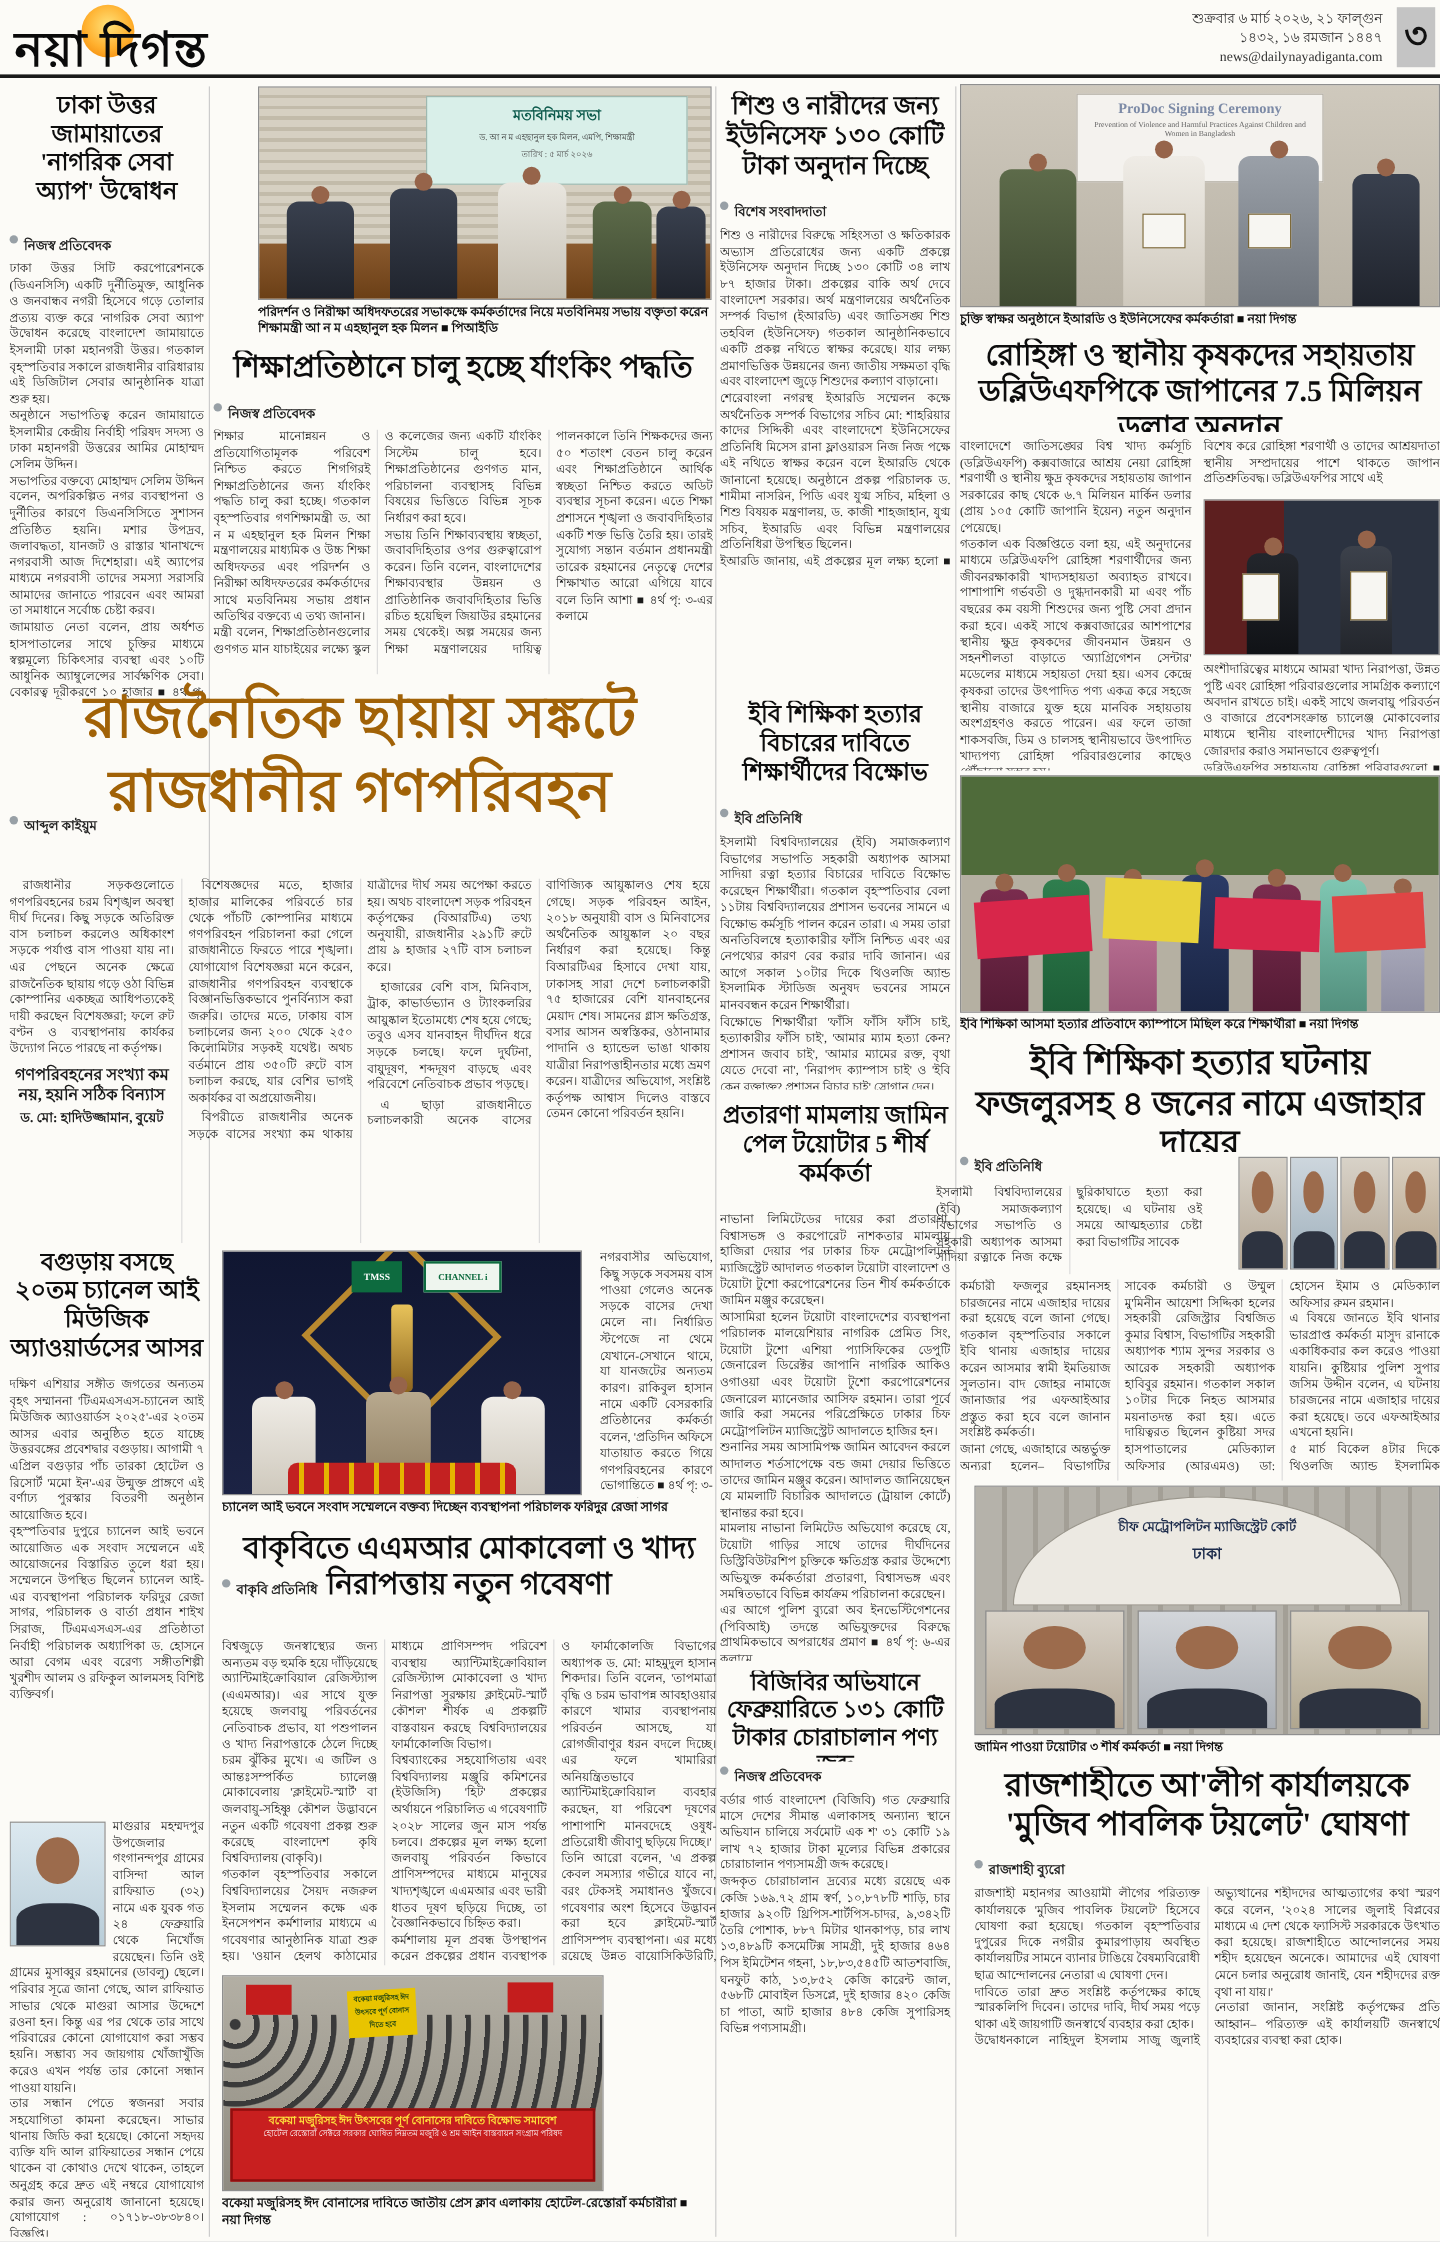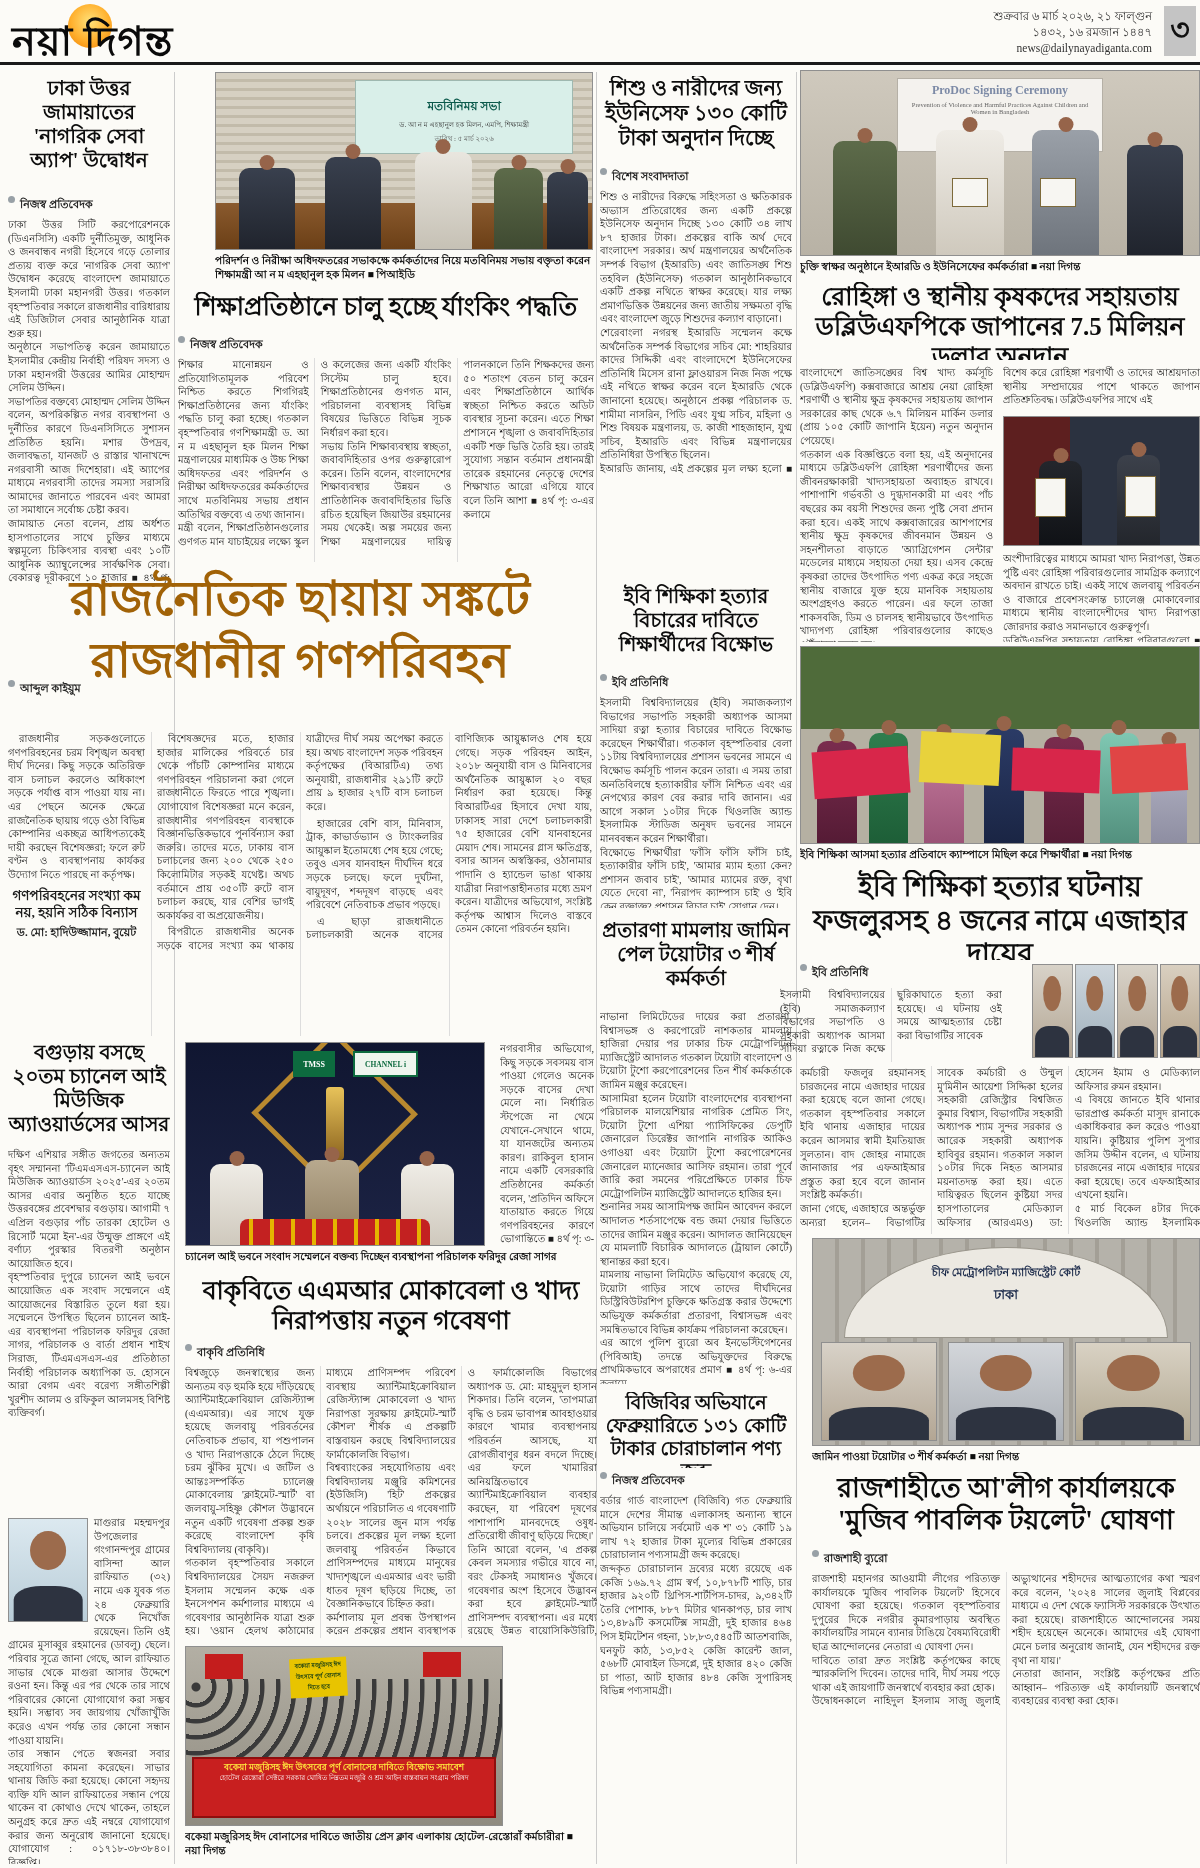--- a/index.html
+++ b/index.html
@@ -61,21 +61,21 @@
   <div class="byline" style="left:8px;top:196px">
       <span class="dot"></span>
       <span>নিজস্ব প্রতিবেদক</span>
     </div>
   <div class="bodytxt" style="left:8px;top:218px;width:162px;height:368px">ঢাকা উত্তর সিটি করপোরেশনকে (ডিএনসিসি) একটি দুর্নীতিমুক্ত, আধুনিক ও জনবান্ধব নগরী হিসেবে গড়ে তোলার প্রত্যয় ব্যক্ত করে 'নাগরিক সেবা অ্যাপ' উদ্বোধন করেছে বাংলাদেশ জামায়াতে ইসলামী ঢাকা মহানগরী উত্তর। গতকাল বৃহস্পতিবার সকালে রাজধানীর বারিধারায় এই ডিজিটাল সেবার আনুষ্ঠানিক যাত্রা শুরু হয়।
 অনুষ্ঠানে সভাপতিত্ব করেন জামায়াতে ইসলামীর কেন্দ্রীয় নির্বাহী পরিষদ সদস্য ও ঢাকা মহানগরী উত্তরের আমির মোহাম্মদ সেলিম উদ্দিন।
 সভাপতির বক্তব্যে মোহাম্মদ সেলিম উদ্দিন বলেন, অপরিকল্পিত নগর ব্যবস্থাপনা ও দুর্নীতির কারণে ডিএনসিসিতে সুশাসন প্রতিষ্ঠিত হয়নি। মশার উপদ্রব, জলাবদ্ধতা, যানজট ও রাস্তার খানাখন্দে নগরবাসী আজ দিশেহারা। এই অ্যাপের মাধ্যমে নগরবাসী তাদের সমস্যা সরাসরি আমাদের জানাতে পারবেন এবং আমরা তা সমাধানে সর্বোচ্চ চেষ্টা করব।
 জামায়াত নেতা বলেন, প্রায় অর্ধশত হাসপাতালের সাথে চুক্তির মাধ্যমে স্বল্পমূল্যে চিকিৎসার ব্যবস্থা এবং ১০টি আধুনিক অ্যাম্বুলেন্সের সার্বক্ষণিক সেবা। বেকারত্ব দূরীকরণে ১০ হাজার ■ ৪র্থ পৃ: ৩-এর কলামে</div>
 
   <div class="photo" style="left:215px;top:72px;width:378px;height:178px;background:repeating-linear-gradient(180deg,#d6d0c2 0 6px,#c2bbaa 6px 9px)">
-    <div class="abs bannerline" style="left:37%;top:4%;width:58%;height:42%;background:#d9efe9;border:1px solid #9fb8b0;padding:16px">
+    <div class="abs bannerline" style="left:37%;top:4%;width:58%;height:42%;background:#d9efe9;border:1px solid #9fb8b0;padding:6px">
       <div style="font-size:12px;font-weight:700;color:#0c5a4c">মতবিনিময় সভা</div>
       <div style="font-size:7px;color:#333;margin-top:2px">ড. আ ন ম এহছানুল হক মিলন, এমপি, শিক্ষামন্ত্রী</div>
       <div style="font-size:7px;color:#555;margin-top:2px">তারিখ : ৫ মার্চ ২০২৬</div>
     </div>
     <div class="abs" style="left:0;bottom:0;width:100%;height:26%;background:linear-gradient(#8a5a2e,#6b3f16)"></div>
     <i class="fig" style="left:6%;width:15%;height:46%"></i>
     <i class="fig" style="left:29%;width:15%;height:52%"></i>
     <i class="fig" style="left:53%;width:15%;height:55%;background:linear-gradient(#e9e6df,#c6c1b5)"></i>
     <i class="fig g" style="left:74%;width:13%;height:46%"></i>
     <i class="fig" style="left:88%;width:11%;height:44%"></i>
@@ -144,21 +144,21 @@
     <div class="abs" style="left:56%;top:4%;width:22%;height:13%;background:#eef5ee;color:#0d6b3f;font-size:7.5px;font-weight:700;display:flex;align-items:center;justify-content:center;border:2px solid #0d6b3f">CHANNEL i</div>
     <div class="abs" style="left:47%;top:22%;width:6%;height:36%;background:linear-gradient(#e8c35a,#8c641f);border-radius:4px"></div>
     <i class="fig w" style="left:8%;width:18%;height:40%"></i>
     <i class="fig" style="left:40%;width:18%;height:42%;background:linear-gradient(#b8a98e,#8d7c5f)"></i>
     <i class="fig w" style="left:72%;width:18%;height:40%"></i>
     <div class="abs" style="left:18%;bottom:0;width:64%;height:13%;background:repeating-linear-gradient(90deg,#c32121 0 9px,#e5b400 9px 13px,#c32121 13px 21px);border-radius:8px 8px 0 0"></div>
   </div>
   <div class="cap" style="left:185px;top:1250px;width:410px;height:20px;white-space:nowrap">চ্যানেল আই ভবনে সংবাদ সম্মেলনে বক্তব্য দিচ্ছেন ব্যবস্থাপনা পরিচালক ফরিদুর রেজা সাগর</div>
 
   <div class="hl" style="left:185px;top:1276px;width:412px;height:64px;font-size:25px">বাকৃবিতে এএমআর মোকাবেলা ও খাদ্য নিরাপত্তায় নতুন গবেষণা</div>
-  <div class="byline" style="left:185px;top:1344px">
+  <div class="byline" style="left:185px;top:1316px">
       <span class="dot"></span>
       <span>বাকৃবি প্রতিনিধি</span>
     </div>
   <div class="bodytxt cols3" style="left:185px;top:1366px;width:412px;height:272px">বিশ্বজুড়ে জনস্বাস্থ্যের জন্য অন্যতম বড় হুমকি হয়ে দাঁড়িয়েছে অ্যান্টিমাইক্রোবিয়াল রেজিস্ট্যান্স (এএমআর)। এর সাথে যুক্ত হয়েছে জলবায়ু পরিবর্তনের নেতিবাচক প্রভাব, যা পশুপালন ও খাদ্য নিরাপত্তাকে ঠেলে দিচ্ছে চরম ঝুঁকির মুখে। এ জটিল ও আন্তঃসম্পর্কিত চ্যালেঞ্জ মোকাবেলায় 'ক্লাইমেট-স্মার্ট' বা জলবায়ু-সহিষ্ণু কৌশল উদ্ভাবনে নতুন একটি গবেষণা প্রকল্প শুরু করেছে বাংলাদেশ কৃষি বিশ্ববিদ্যালয় (বাকৃবি)।
 গতকাল বৃহস্পতিবার সকালে বিশ্ববিদ্যালয়ের সৈয়দ নজরুল ইসলাম সম্মেলন কক্ষে এক ইনসেপশন কর্মশালার মাধ্যমে এ গবেষণার আনুষ্ঠানিক যাত্রা শুরু হয়। 'ওয়ান হেলথ কাঠামোর মাধ্যমে প্রাণিসম্পদ পরিবেশ ব্যবস্থায় অ্যান্টিমাইক্রোবিয়াল রেজিস্ট্যান্স মোকাবেলা ও খাদ্য নিরাপত্তা সুরক্ষায় ক্লাইমেট-স্মার্ট কৌশল' শীর্ষক এ প্রকল্পটি বাস্তবায়ন করছে বিশ্ববিদ্যালয়ের ফার্মাকোলজি বিভাগ।
 বিশ্বব্যাংকের সহযোগিতায় এবং বিশ্ববিদ্যালয় মঞ্জুরি কমিশনের (ইউজিসি) 'হিট' প্রকল্পের অর্থায়নে পরিচালিত এ গবেষণাটি ২০২৮ সালের জুন মাস পর্যন্ত চলবে। প্রকল্পের মূল লক্ষ্য হলো জলবায়ু পরিবর্তন কিভাবে প্রাণিসম্পদের মাধ্যমে মানুষের খাদ্যশৃঙ্খলে এএমআর এবং ভারী ধাতব দূষণ ছড়িয়ে দিচ্ছে, তা বৈজ্ঞানিকভাবে চিহ্নিত করা।
 কর্মশালায় মূল প্রবন্ধ উপস্থাপন করেন প্রকল্পের প্রধান ব্যবস্থাপক ও ফার্মাকোলজি বিভাগের অধ্যাপক ড. মো: মাহমুদুল হাসান শিকদার। তিনি বলেন, 'তাপমাত্রা বৃদ্ধি ও চরম ভাবাপন্ন আবহাওয়ার কারণে খামার ব্যবস্থাপনায় পরিবর্তন আসছে, যা রোগজীবাণুর ধরন বদলে দিচ্ছে। এর ফলে খামারিরা অনিয়ন্ত্রিতভাবে অ্যান্টিমাইক্রোবিয়াল ব্যবহার করছেন, যা পরিবেশ দূষণের পাশাপাশি মানবদেহে ওষুধ-প্রতিরোধী জীবাণু ছড়িয়ে দিচ্ছে।'
 তিনি আরো বলেন, 'এ প্রকল্প কেবল সমস্যার গভীরে যাবে না, বরং টেকসই সমাধানও খুঁজবে। গবেষণার অংশ হিসেবে উদ্ভাবন করা হবে ক্লাইমেট-স্মার্ট প্রাণিসম্পদ ব্যবস্থাপনা। এর মধ্যে রয়েছে উন্নত বায়োসিকিউরিটি, যা খামারে জীবাণুর প্রবেশ ঠেকাতে অত্যন্ত কার্যকর। বিকল্প চিকিৎসা অ্যান্টিবায়োটিকের ব্যবহার কমাতে প্রোবায়োটিক ও ভেষজ ওষুধের ■ ৪র্থ পৃ: ৩-এর কলামে</div>
 
   <div class="photo" style="left:185px;top:1646px;width:318px;height:180px;background:linear-gradient(#b3afa4,#8f8b80)">
@@ -166,21 +166,21 @@
     <div class="abs" style="left:6%;top:4%;width:12%;height:14%;background:#c41d1d"></div>
     <div class="abs" style="left:75%;top:3%;width:12%;height:14%;background:#c41d1d"></div>
     <div class="abs bannerline" style="left:33%;top:6%;width:18%;height:22%;background:#e8c400;color:#143c14;font-size:6px;font-weight:700;padding:2px;transform:rotate(-3deg)">বকেয়া মজুরিসহ ঈদ উৎসবে পূর্ণ বোনাস দিতে হবে</div>
     <div class="abs" style="left:2%;bottom:4%;width:96%;height:34%;background:#c81f1f;border:2px solid #8f0e0e;padding:2px;text-align:center;overflow:hidden">
       <div style="color:#ffe23c;font-size:9px;font-weight:700;line-height:1.4">বকেয়া মজুরিসহ ঈদ উৎসবের পূর্ণ বোনাসের দাবিতে বিক্ষোভ সমাবেশ</div>
       <div style="color:#fff;font-size:7px;line-height:1.4">হোটেল রেস্তোরাঁ সেক্টরে সরকার ঘোষিত নিম্নতম মজুরি ও শ্রম আইন বাস্তবায়ন সংগ্রাম পরিষদ</div>
     </div>
   </div>
   <div class="cap" style="left:185px;top:1830px;width:400px;height:34px">বকেয়া মজুরিসহ ঈদ বোনাসের দাবিতে জাতীয় প্রেস ক্লাব এলাকায় হোটেল-রেস্তোরাঁ কর্মচারীরা ■ নয়া দিগন্ত</div>
 
-  <div class="hl" style="left:600px;top:918px;width:192px;height:88px;font-size:20px">প্রতারণা মামলায় জামিন পেল টয়োটার ৩ শীর্ষ কর্মকর্তা</div>
+  <div class="hl" style="left:600px;top:918px;width:192px;height:88px;font-size:20px">প্রতারণা মামলায় জামিন পেল টয়োটার 5 শীর্ষ কর্মকর্তা</div>
   <div class="bodytxt" style="left:600px;top:1010px;width:192px;height:374px">নাভানা লিমিটেডের দায়ের করা প্রতারণা, বিশ্বাসভঙ্গ ও করপোরেট নাশকতার মামলায় হাজিরা দেয়ার পর ঢাকার চিফ মেট্রোপলিটন ম্যাজিস্ট্রেট আদালত গতকাল টয়োটা বাংলাদেশ ও টয়োটা টুশো করপোরেশনের তিন শীর্ষ কর্মকর্তাকে জামিন মঞ্জুর করেছেন।
 আসামিরা হলেন টয়োটা বাংলাদেশের ব্যবস্থাপনা পরিচালক মালয়েশিয়ার নাগরিক প্রেমিত সিং, টয়োটা টুশো এশিয়া প্যাসিফিকের ডেপুটি জেনারেল ডিরেক্টর জাপানি নাগরিক আকিও ওগাওয়া এবং টয়োটা টুশো করপোরেশনের জেনারেল ম্যানেজার আসিফ রহমান। তারা পূর্বে জারি করা সমনের পরিপ্রেক্ষিতে ঢাকার চিফ মেট্রোপলিটন ম্যাজিস্ট্রেট আদালতে হাজির হন।
 শুনানির সময় আসামিপক্ষ জামিন আবেদন করলে আদালত শর্তসাপেক্ষে বন্ড জমা দেয়ার ভিত্তিতে তাদের জামিন মঞ্জুর করেন। আদালত জানিয়েছেন যে মামলাটি বিচারিক আদালতে (ট্রায়াল কোর্টে) স্থানান্তর করা হবে।
 মামলায় নাভানা লিমিটেড অভিযোগ করেছে যে, টয়োটা গাড়ির সাথে তাদের দীর্ঘদিনের ডিস্ট্রিবিউটরশিপ চুক্তিকে ক্ষতিগ্রস্ত করার উদ্দেশ্যে অভিযুক্ত কর্মকর্তারা প্রতারণা, বিশ্বাসভঙ্গ এবং সমন্বিতভাবে বিভিন্ন কার্যক্রম পরিচালনা করেছেন।
 এর আগে পুলিশ ব্যুরো অব ইনভেস্টিগেশনের (পিবিআই) তদন্তে অভিযুক্তদের বিরুদ্ধে প্রাথমিকভাবে অপরাধের প্রমাণ ■ ৪র্থ পৃ: ৬-এর কলামে</div>
 
   <div class="hl" style="left:600px;top:1392px;width:192px;height:76px;font-size:19px">বিজিবির অভিযানে ফেব্রুয়ারিতে ১৩১ কোটি টাকার চোরাচালান পণ্য জব্দ</div>
   <div class="byline" style="left:600px;top:1472px">
       <span class="dot"></span>
       <span>নিজস্ব প্রতিবেদক</span>

